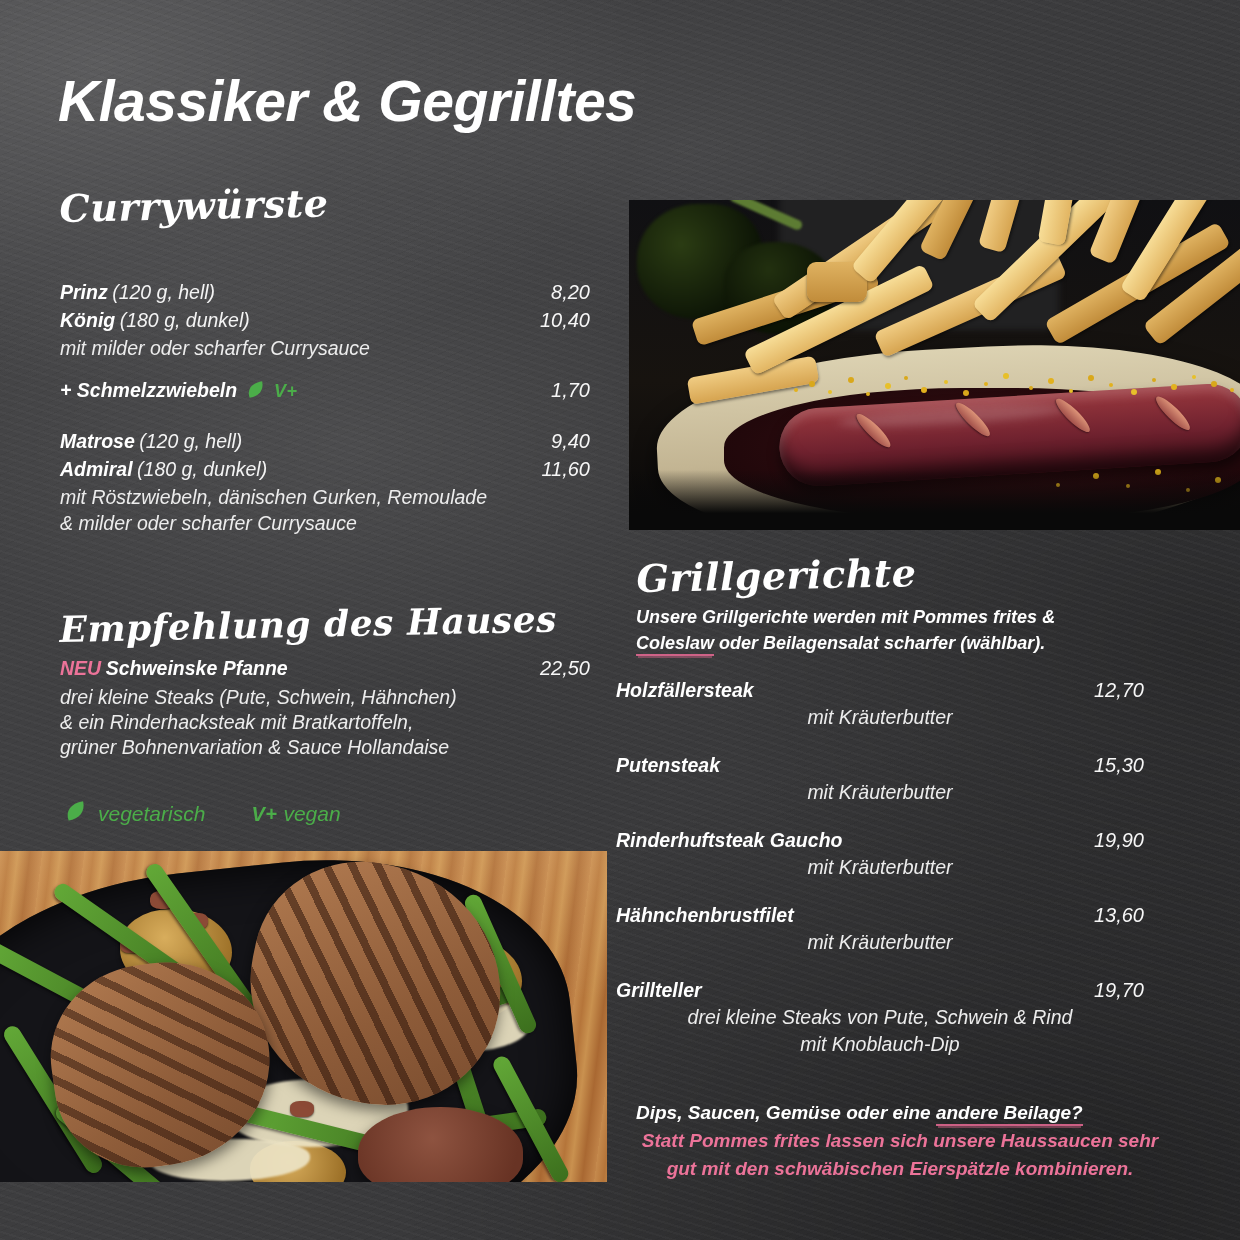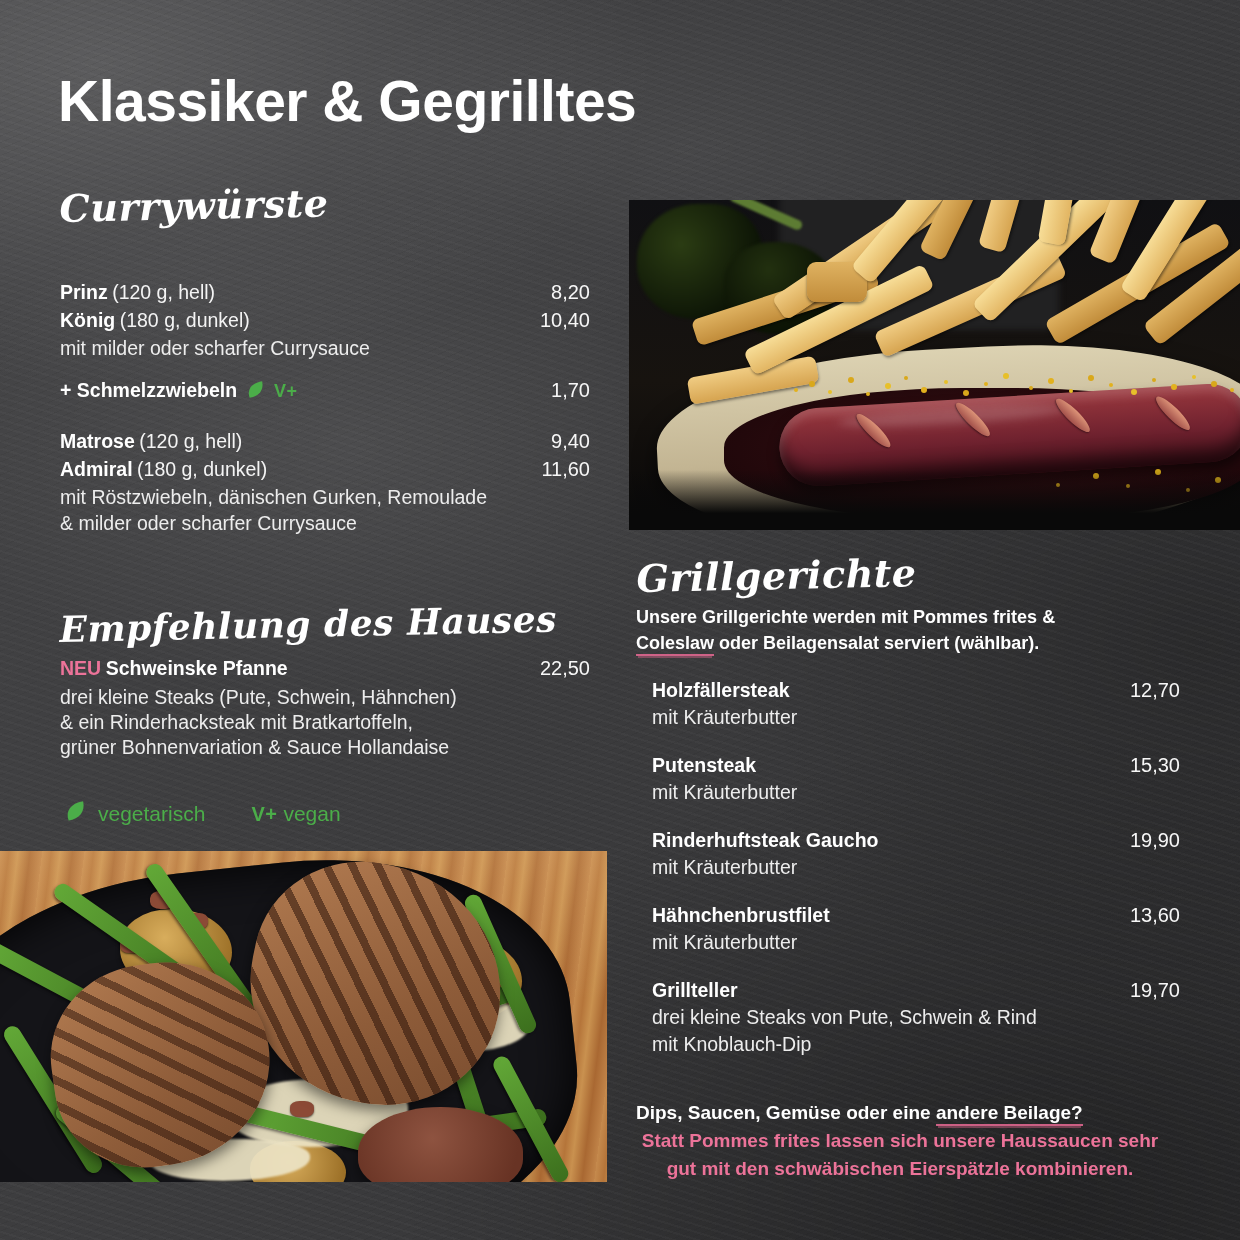--- a/index.html
+++ b/index.html
@@ -18,21 +18,21 @@
     background-image:
       repeating-linear-gradient(17deg, rgba(255,255,255,0.025) 0 2px, transparent 2px 7px),
       repeating-linear-gradient(-23deg, rgba(0,0,0,0.05) 0 1px, transparent 1px 6px),
       radial-gradient(900px 520px at 8% 5%, rgba(255,255,255,0.13), transparent 62%),
       radial-gradient(700px 430px at 28% 36%, rgba(255,255,255,0.07), transparent 60%),
       radial-gradient(620px 300px at 55% 12%, rgba(255,255,255,0.05), transparent 60%),
       radial-gradient(800px 620px at 97% 52%, rgba(0,0,0,0.22), transparent 62%),
       radial-gradient(1000px 720px at 85% 97%, rgba(0,0,0,0.33), transparent 66%),
       linear-gradient(125deg, rgba(255,255,255,0.05), rgba(0,0,0,0.16));
   }
-  .abs{ position:absolute; }
+  .abs{ position:absolute;font-style:italic; }
   
   .page-title{
     left:58px; top:68px;
     font-size:57px; font-weight:800; letter-spacing:-0.5px;
   }
   .script{
     font-family:"DejaVu Serif", serif;
     font-style:italic; font-weight:700;
     transform:rotate(-1.2deg); transform-origin:left bottom;
     letter-spacing:0.5px;
@@ -178,24 +178,24 @@
         </svg></span>
     <span class="lbl">vegetarisch</span>
     <span class="gap"></span>
     <span class="vplus" style="font-size:20px;">V+</span>
     <span class="lbl">vegan</span>
   </div>
 
   <h2 class="abs script h-grill">Grillgerichte</h2>
   <div class="abs subtitle col-right" style="left:636px; top:604px;">
     <span>Unsere Grillgerichte werden mit Pommes frites &amp;</span><br>
-    <span class="u-pink">Coleslaw</span><span> oder Beilagensalat serviert (wählbar).</span>
-  </div>
-
-  <div class="abs col-right" style="left:652px; top:677px;">
+    <span class="u-pink">Coleslaw</span><span> oder Beilagensalat scharfer (wählbar).</span>
+  </div>
+
+  <div class="abs col-right" style="left:616px; top:677px;text-align:center;">
     <div class="grill-item">
       <div class="row lh27">
           <span class="iname">Holzfällersteak</span>
           <span class="price">12,70</span>
         </div>
       <div class="inote lh27">mit Kräuterbutter</div>
     </div>
     <div class="grill-item">
       <div class="row lh27">
           <span class="iname">Putensteak</span>

